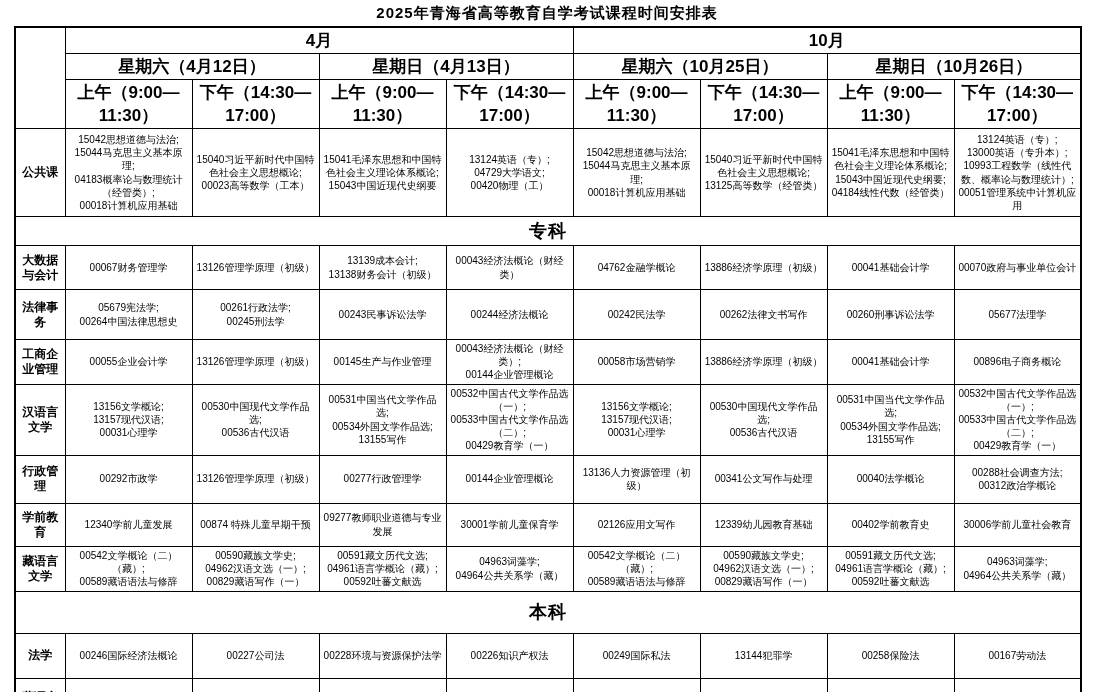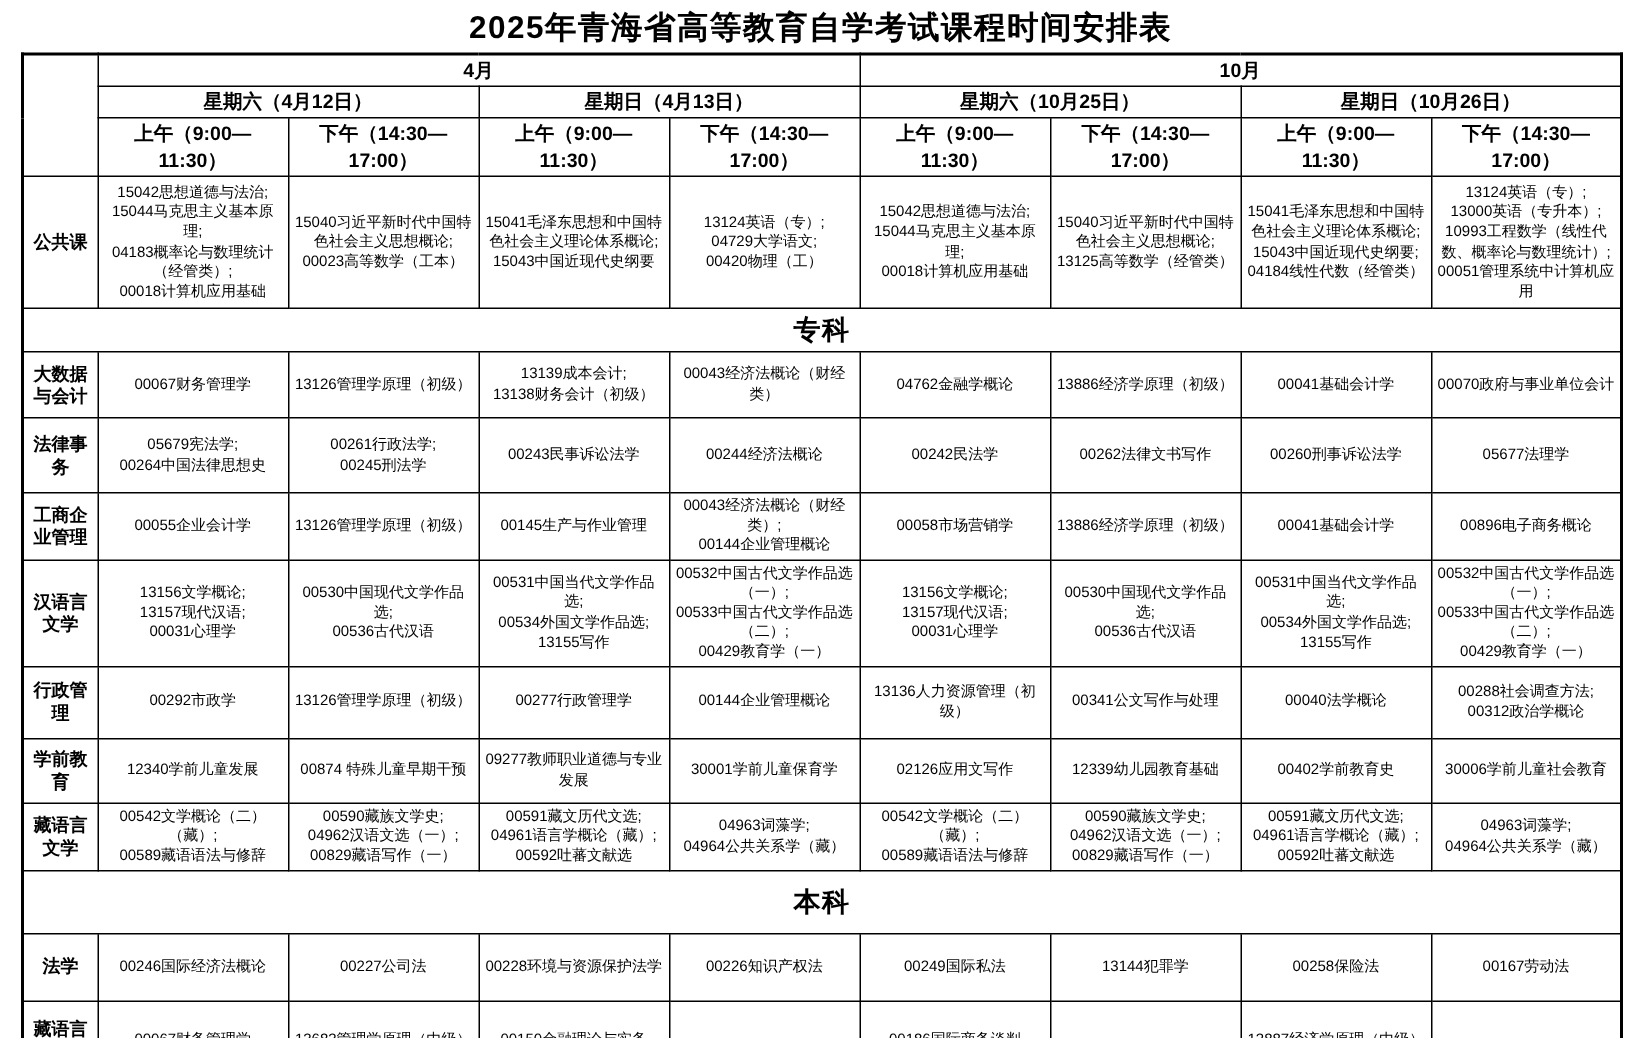--- a/index.html
+++ b/index.html
@@ -2,33 +2,33 @@
 <html><head>
 <meta charset="utf-8">
 <style>
   html,body{margin:0;padding:0;background:#ffffff;}
   body{
     width:1094px;height:692px;overflow:hidden;
     font-family:"Liberation Sans","DejaVu Sans",sans-serif;
     color:#000;
   }
   .page-title{
-    text-align:center;font-weight:bold;font-size:21px;
+    text-align:center;font-weight:bold;font-size:15px;
     padding:4px 0 3px 0;letter-spacing:1px;
   }
   table.schedule{
     border-collapse:collapse;table-layout:fixed;
     margin-left:14px;width:1066px;
     border:2px solid #000;
   }
   .schedule th,.schedule td{
     border:1px solid #000;text-align:center;vertical-align:middle;
     overflow:hidden;
   }
-  .schedule thead th{font-weight:bold;font-size:13px;padding:1px 2px;}
+  .schedule thead th{font-weight:bold;font-size:17px;padding:1px 2px;}
   tr.r-month{height:13px;}
   tr.r-day{height:15px;margin-left:38px;}
   tr.r-time{height:24px;}
   td.cat{font-weight:bold;font-size:12px;padding:1px;line-height:1.25;}
   td.course{
     font-size:10px;line-height:1.32;white-space:pre-line;
     padding:2px 3px;
   }
   tr.band td{font-weight:bold;font-size:18px;padding:2px;letter-spacing:1px;}
   tr.band-zhuanke{height:26px;}

